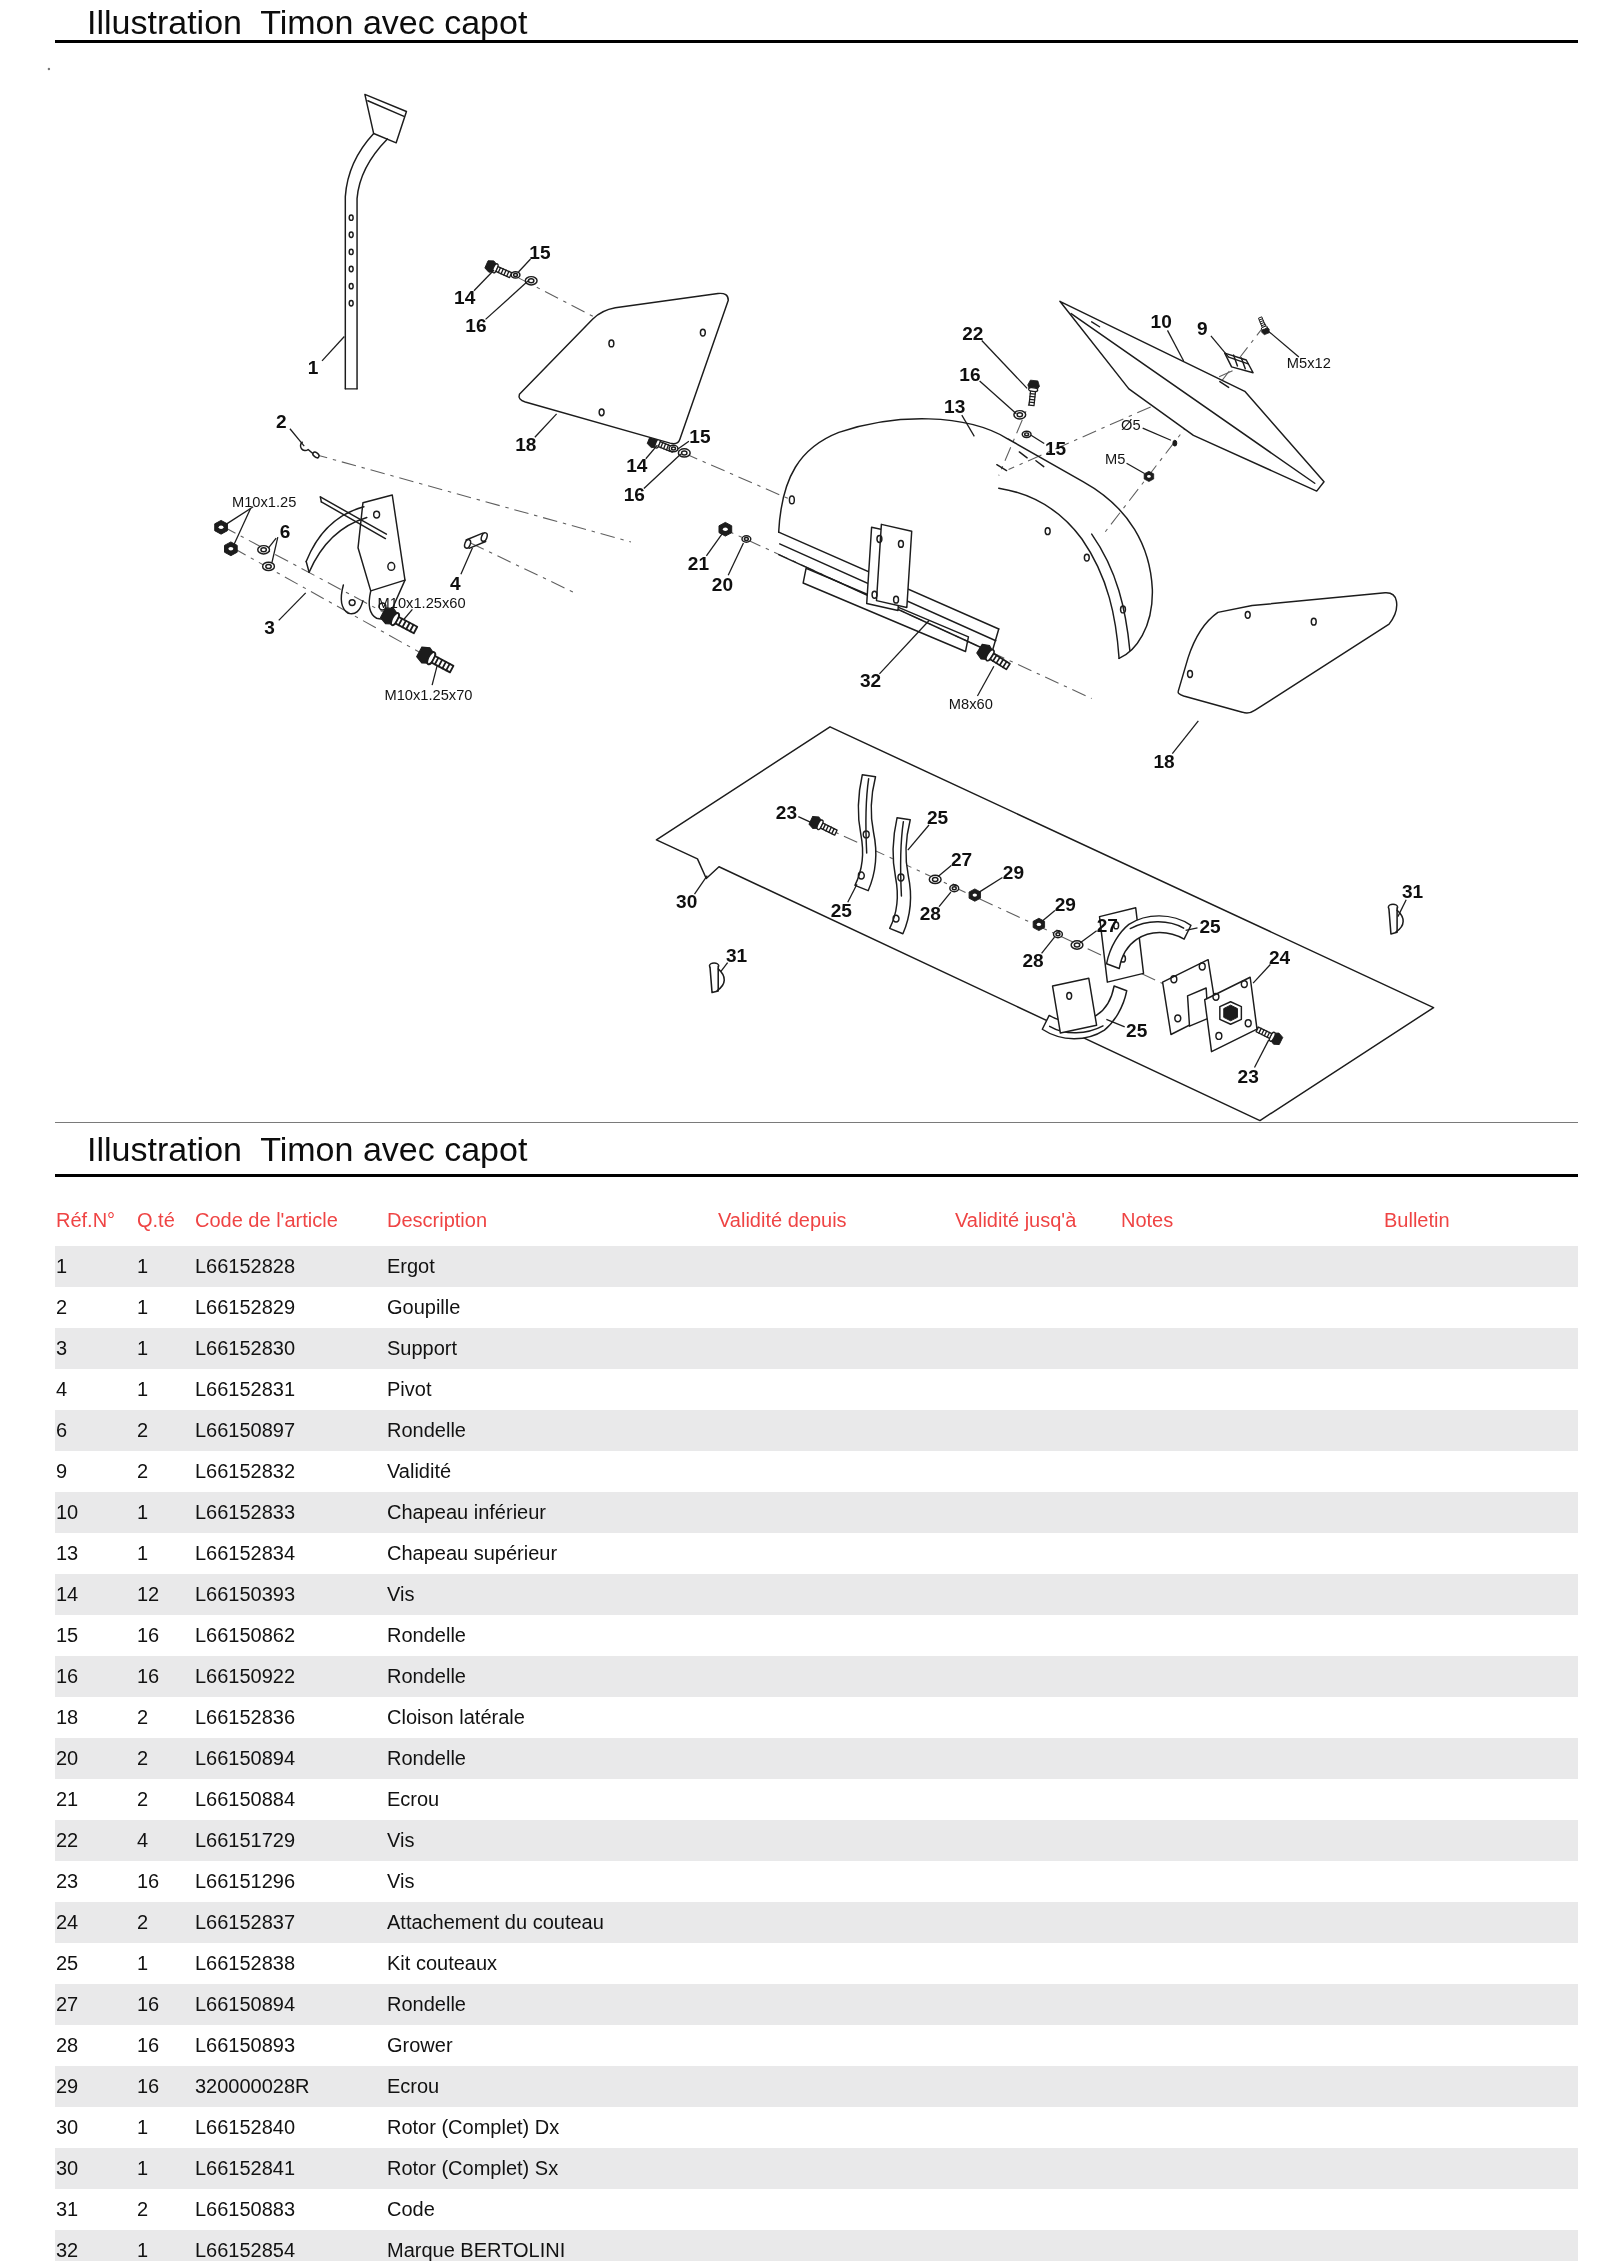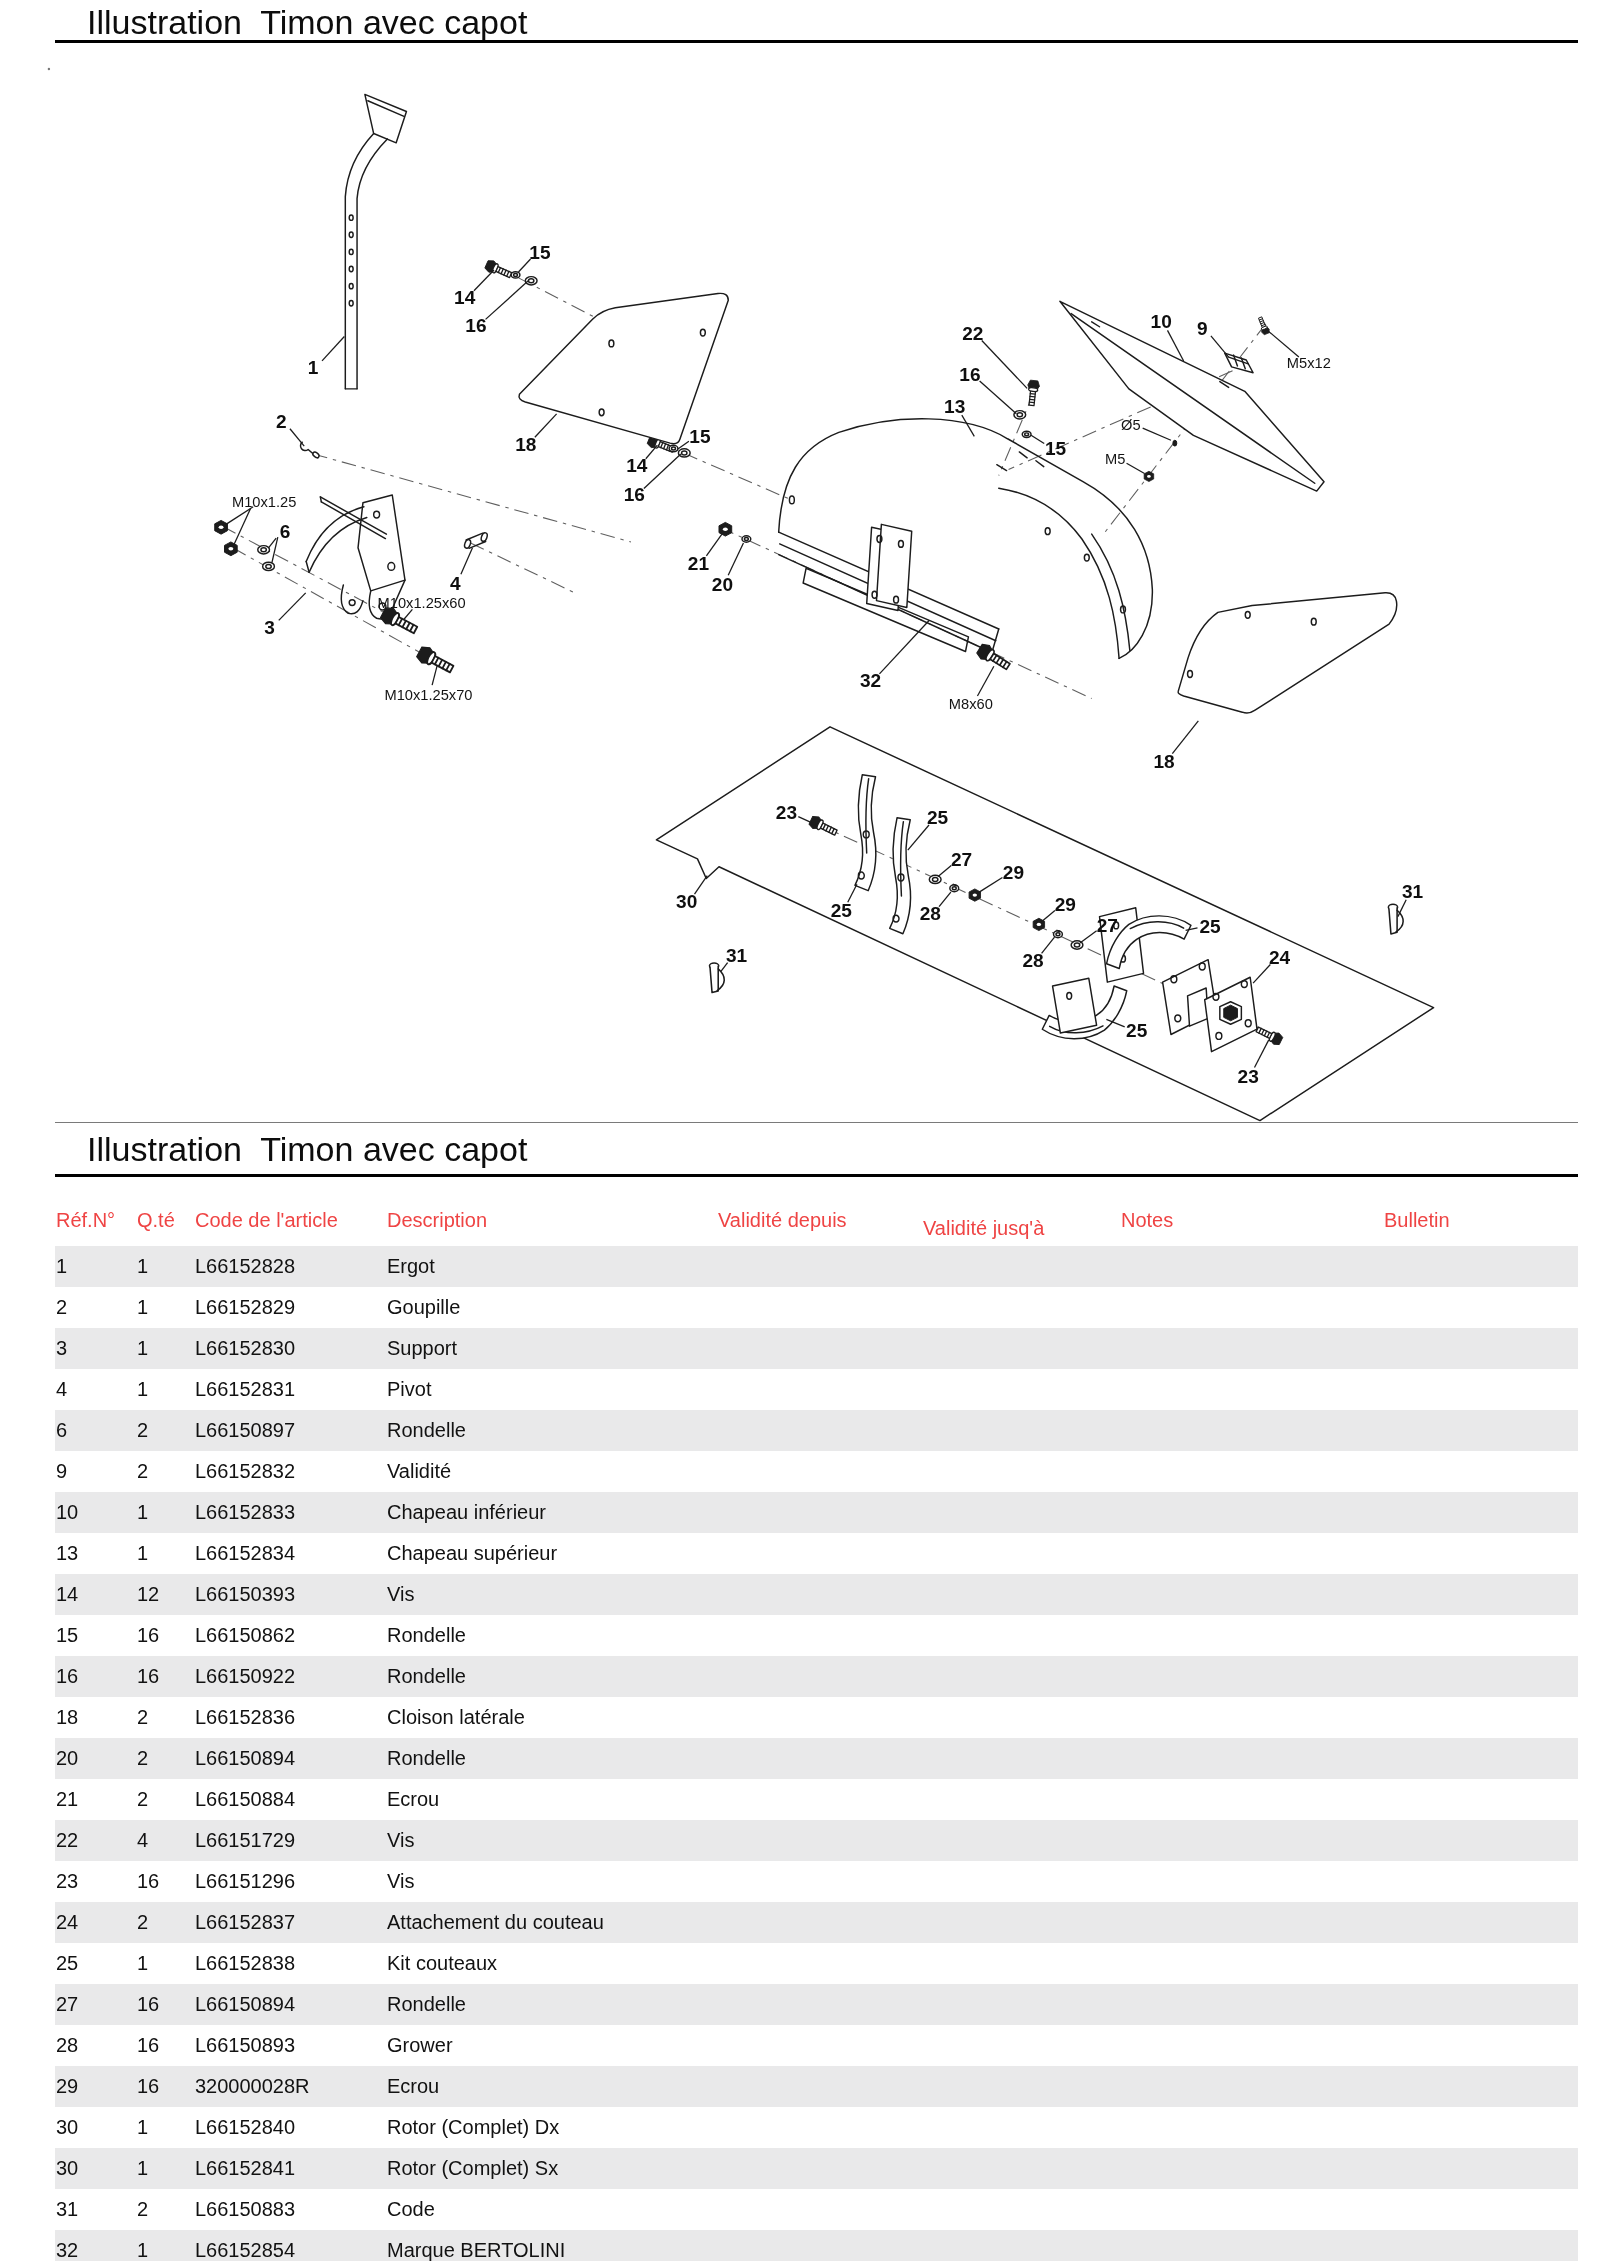--- a/index.html
+++ b/index.html
@@ -18,21 +18,21 @@
   #rule-mid-thin{top:1122px;height:1px;background:#7a7a7a;}
   #rule-mid-thick{top:1174px;height:3.4px;}
   
   #table-header{position:absolute;left:55px;top:1209px;width:1523px;height:29px;font-size:20px;color:#ef4444;}
   .hcell{position:absolute;top:0;white-space:nowrap;}
   #rows{position:absolute;left:55px;top:1246px;width:1523px;}
   .trow{position:relative;width:1523px;height:41px;font-size:20px;}
   .trow.shaded{background:#e9e9ea;}
   .tcell{position:absolute;top:50%;transform:translateY(-54%);white-space:nowrap;}
   .c-ref{left:1px;}  .c-qty{left:82px;} .c-code{left:140px;} .c-desc{left:332px;text-align:center;}
-  .c-depuis{left:663px;} .c-jusqua{left:868px;margin-top:8px;} .c-notes{left:1066px;} .c-bulletin{left:1329px;}
+  .c-depuis{left:663px;} .c-jusqua{left:900px;} .c-notes{left:1066px;} .c-bulletin{left:1329px;}
   
   #diagram{position:absolute;left:0;top:0;}
   .ln{stroke:#1c1c1c;stroke-width:3;fill:none;stroke-linejoin:round;stroke-linecap:round;}
   .fillp{stroke:#1c1c1c;stroke-width:3;fill:#ffffff;stroke-linejoin:round;}
   .dark{fill:#1c1c1c;stroke:#1c1c1c;stroke-width:2;}
   .dash{stroke:#5f5f5f;stroke-width:2.2;fill:none;stroke-dasharray:30 12 7 12;}
   .leader{stroke:#1c1c1c;stroke-width:2.6;fill:none;}
   .callout-part{font:700 39px "Liberation Sans",sans-serif;fill:#0f0f0f;}
   .callout-spec{font:400 30px "Liberation Sans",sans-serif;fill:#141414;}
 </style>

